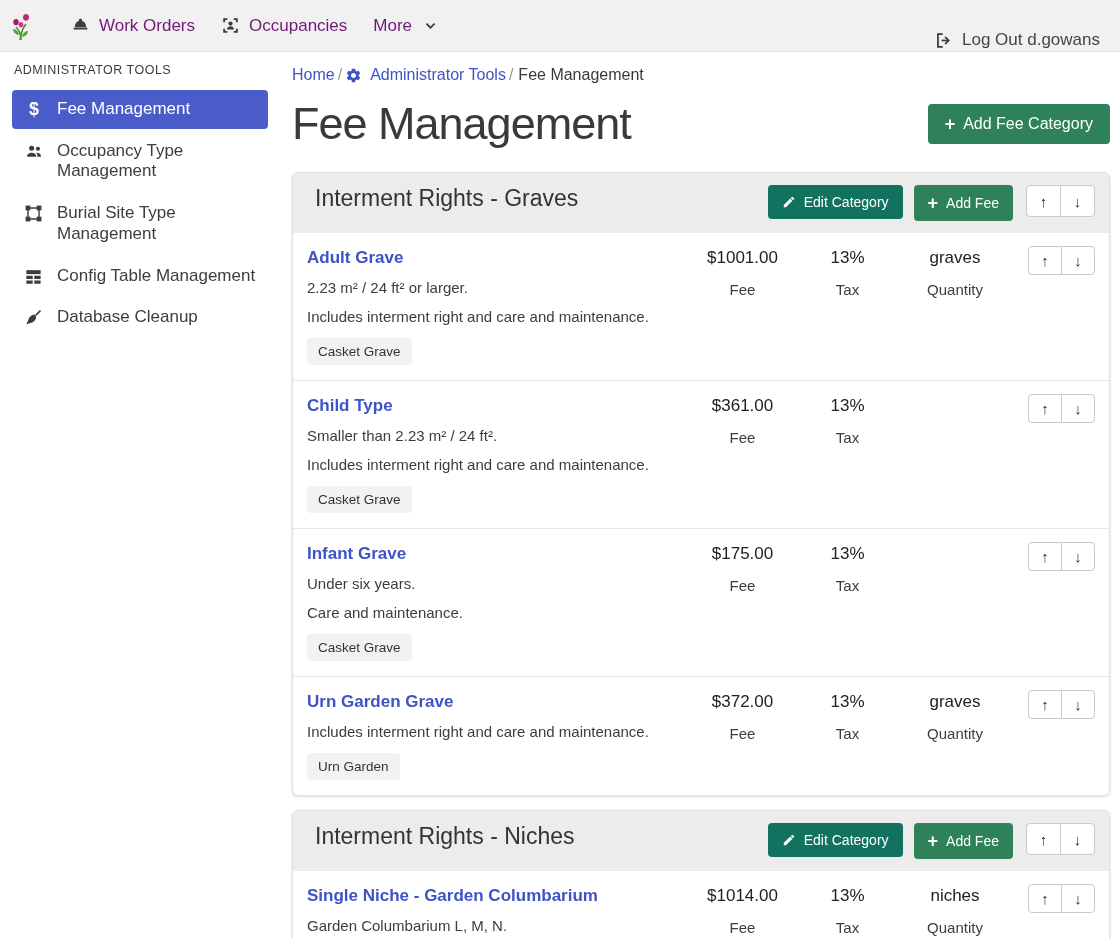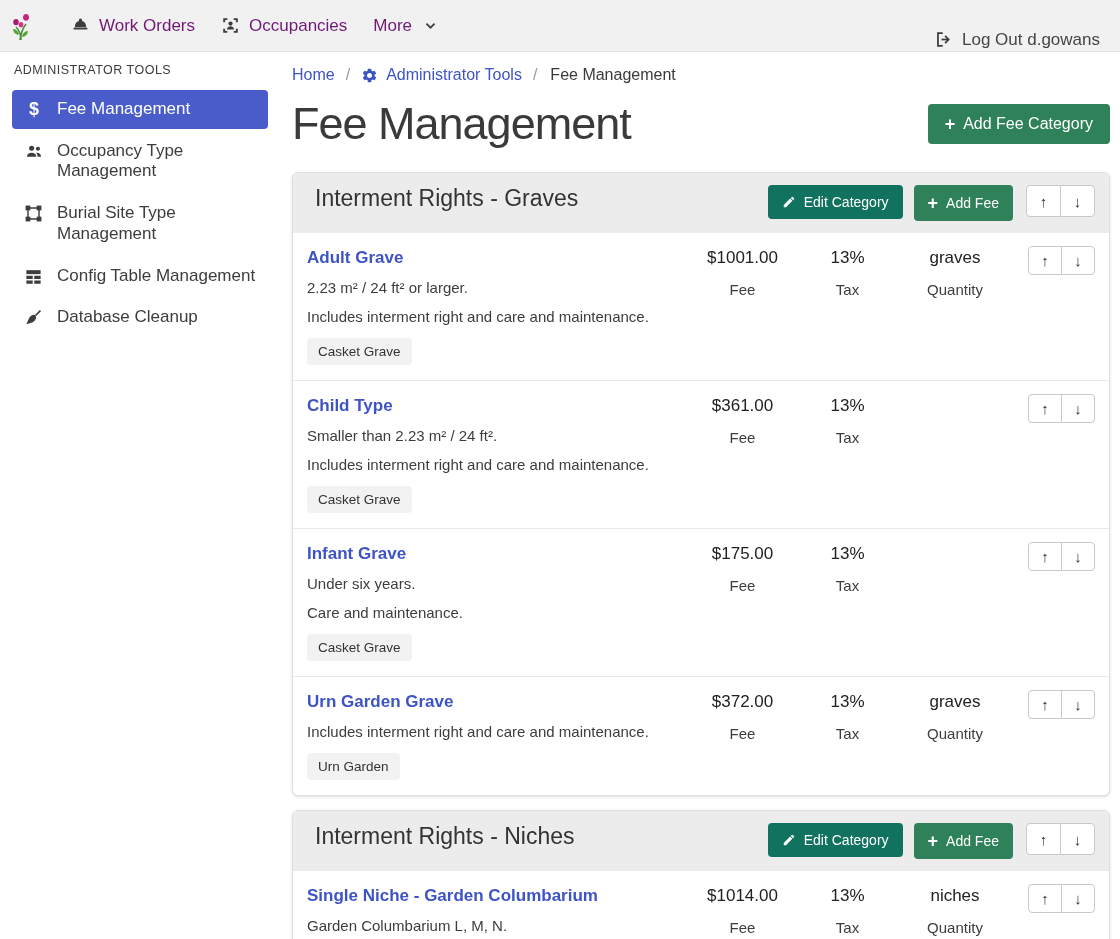--- a/index.html
+++ b/index.html
@@ -14,39 +14,39 @@
   
   .navbar {
     height:52px; background:#f1f1f2; border-bottom:1px solid #e4e4e4;
     display:flex; align-items:center; padding:0 20px 0 10px;
   }
   .brand { display:flex; align-items:center; gap:9px; font-weight:bold; font-size:17px; color:#3a3a3a; cursor:pointer; }
   .nav-links { display:flex; align-items:center; margin-left:22px; }
   .nav-item { display:flex; align-items:center; gap:9px; font-size:17px; color:#701a75; padding:8px 13px; cursor:pointer; }
   .nav-item .chev { margin-left:2px; }
   .flex-spacer { flex:1; }
-  .logout { display:flex; align-items:center; gap:9px; font-size:17px; color:#454545; cursor:pointer;margin-top:28px; }
+  .logout { display:flex; align-items:flex-end; gap:9px; font-size:17px; color:#454545; cursor:pointer;margin-top:28px; }
 
   
   .layout { display:flex; height:623px; }
   .sidebar { width:280px; flex-shrink:0; padding-top:11px; }
   .sidebar-heading { font-size:12.5px; letter-spacing:.5px; color:#3b3b3b; padding:0 14px; margin:0 0 13px; }
   .side-item {
     display:flex; align-items:flex-start; gap:13px;
     margin:3px 12px; padding:9px 12px; border-radius:4px;
     font-size:17px; line-height:1.22; color:#3d3d3d; cursor:pointer;
   }
   .side-item .s-icon { width:20px; flex-shrink:0; margin-top:1px; text-align:center; }
   .side-item.active { background:#4a5cc9; color:#fff; }
   .dollar-glyph { font-weight:bold; font-size:18px; line-height:1; }
 
   .main { flex:1; padding:12px 10px 0 12px; }
 
   
-  .breadcrumb { display:flex; align-items:center; gap:11px; font-size:16px; margin:2px 0 0 0; }
+  .breadcrumb { display:flex; align-items:center; gap:3px; font-size:16px; margin:2px 0 0 0; }
   .crumb-link { color:#3e53c5; cursor:pointer; display:flex; align-items:center; gap:8px; }
   .crumb-sep { color:#9a9a9a; }
   .crumb-current { color:#3a3a3a; margin-left:2px; }
 
   
   .title-row { display:flex; align-items:center; justify-content:space-between; margin:14px 0 22px; }
   h1.page-title { margin:0; font-size:45px; font-weight:300; letter-spacing:-1px; color:#3a3a3a; }
   .btn { border:none; border-radius:4px; color:#fff; display:inline-flex; align-items:center; gap:8px; cursor:pointer; font-family:inherit; }
   .btn .plus { font-size:18px; font-weight:bold; line-height:1; }
   .btn-add-category { background:#2e8158; font-size:16px; padding:11px 17px; }

